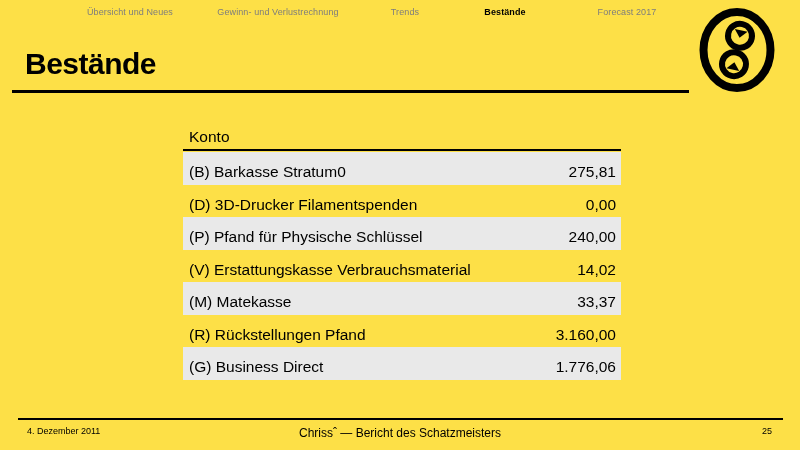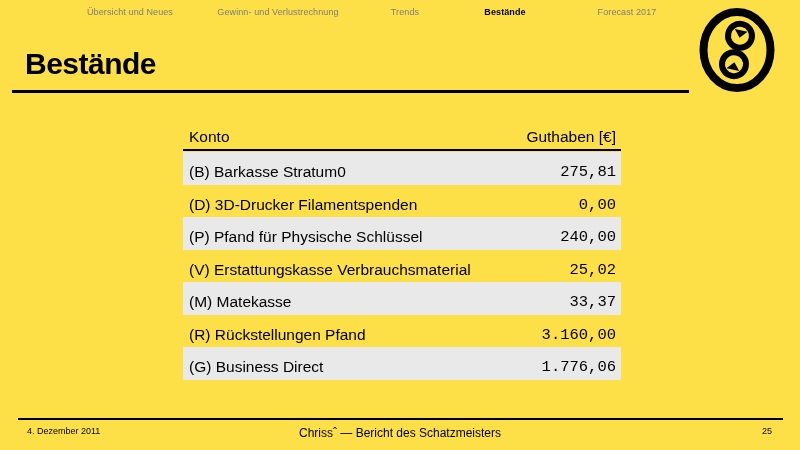--- a/index.html
+++ b/index.html
@@ -69,21 +69,21 @@
   }
   .head-rule { height: 2px; background: #000000; margin-bottom: 1px; }
   .t-row {
     display: flex;
     justify-content: space-between;
     align-items: center;
     height: 24.5px;
     padding: 8px 5px 0 6px;
   }
   .t-body .t-row:nth-child(odd) { background: #e9e9e9; }
-  .cell-value { text-align: right; font-family: Liberation Mono, monospace; }
+  .cell-value { text-align: right; }
 
   
   .footer-rule {
     position: absolute;
     left: 18px;
     top: 418px;
     width: 765px;
     height: 2px;
     background: #000000;
   }
@@ -113,39 +113,38 @@
         <circle cx="39" cy="56.5" r="12" fill="none" stroke="#000" stroke-width="6"></circle>
         <path d="M32.5 22 L45.5 22 L39 29.5 Z" fill="#000"></path>
         <path d="M32.5 62 L45.5 62 L39 54.5 Z" fill="#000"></path>
       </g>
     </svg>
   </div>
 
   <div class="balance-table">
     <div class="t-head">
       <span>Konto</span>
-      <span>Guthaben [€]</span>
     </div>
     <div class="head-rule"></div>
     <div class="t-body">
       <div class="t-row">
         <span class="cell-konto">(B) Barkasse Stratum0</span>
         <span class="cell-value">275,81</span>
       </div>
       <div class="t-row">
         <span class="cell-konto">(D) 3D-Drucker Filamentspenden</span>
         <span class="cell-value">0,00</span>
       </div>
       <div class="t-row">
         <span class="cell-konto">(P) Pfand für Physische Schlüssel</span>
         <span class="cell-value">240,00</span>
       </div>
       <div class="t-row">
         <span class="cell-konto">(V) Erstattungskasse Verbrauchsmaterial</span>
-        <span class="cell-value">25,02</span>
+        <span class="cell-value">14,02</span>
       </div>
       <div class="t-row">
         <span class="cell-konto">(M) Matekasse</span>
         <span class="cell-value">33,37</span>
       </div>
       <div class="t-row">
         <span class="cell-konto">(R) Rückstellungen Pfand</span>
         <span class="cell-value">3.160,00</span>
       </div>
       <div class="t-row">

